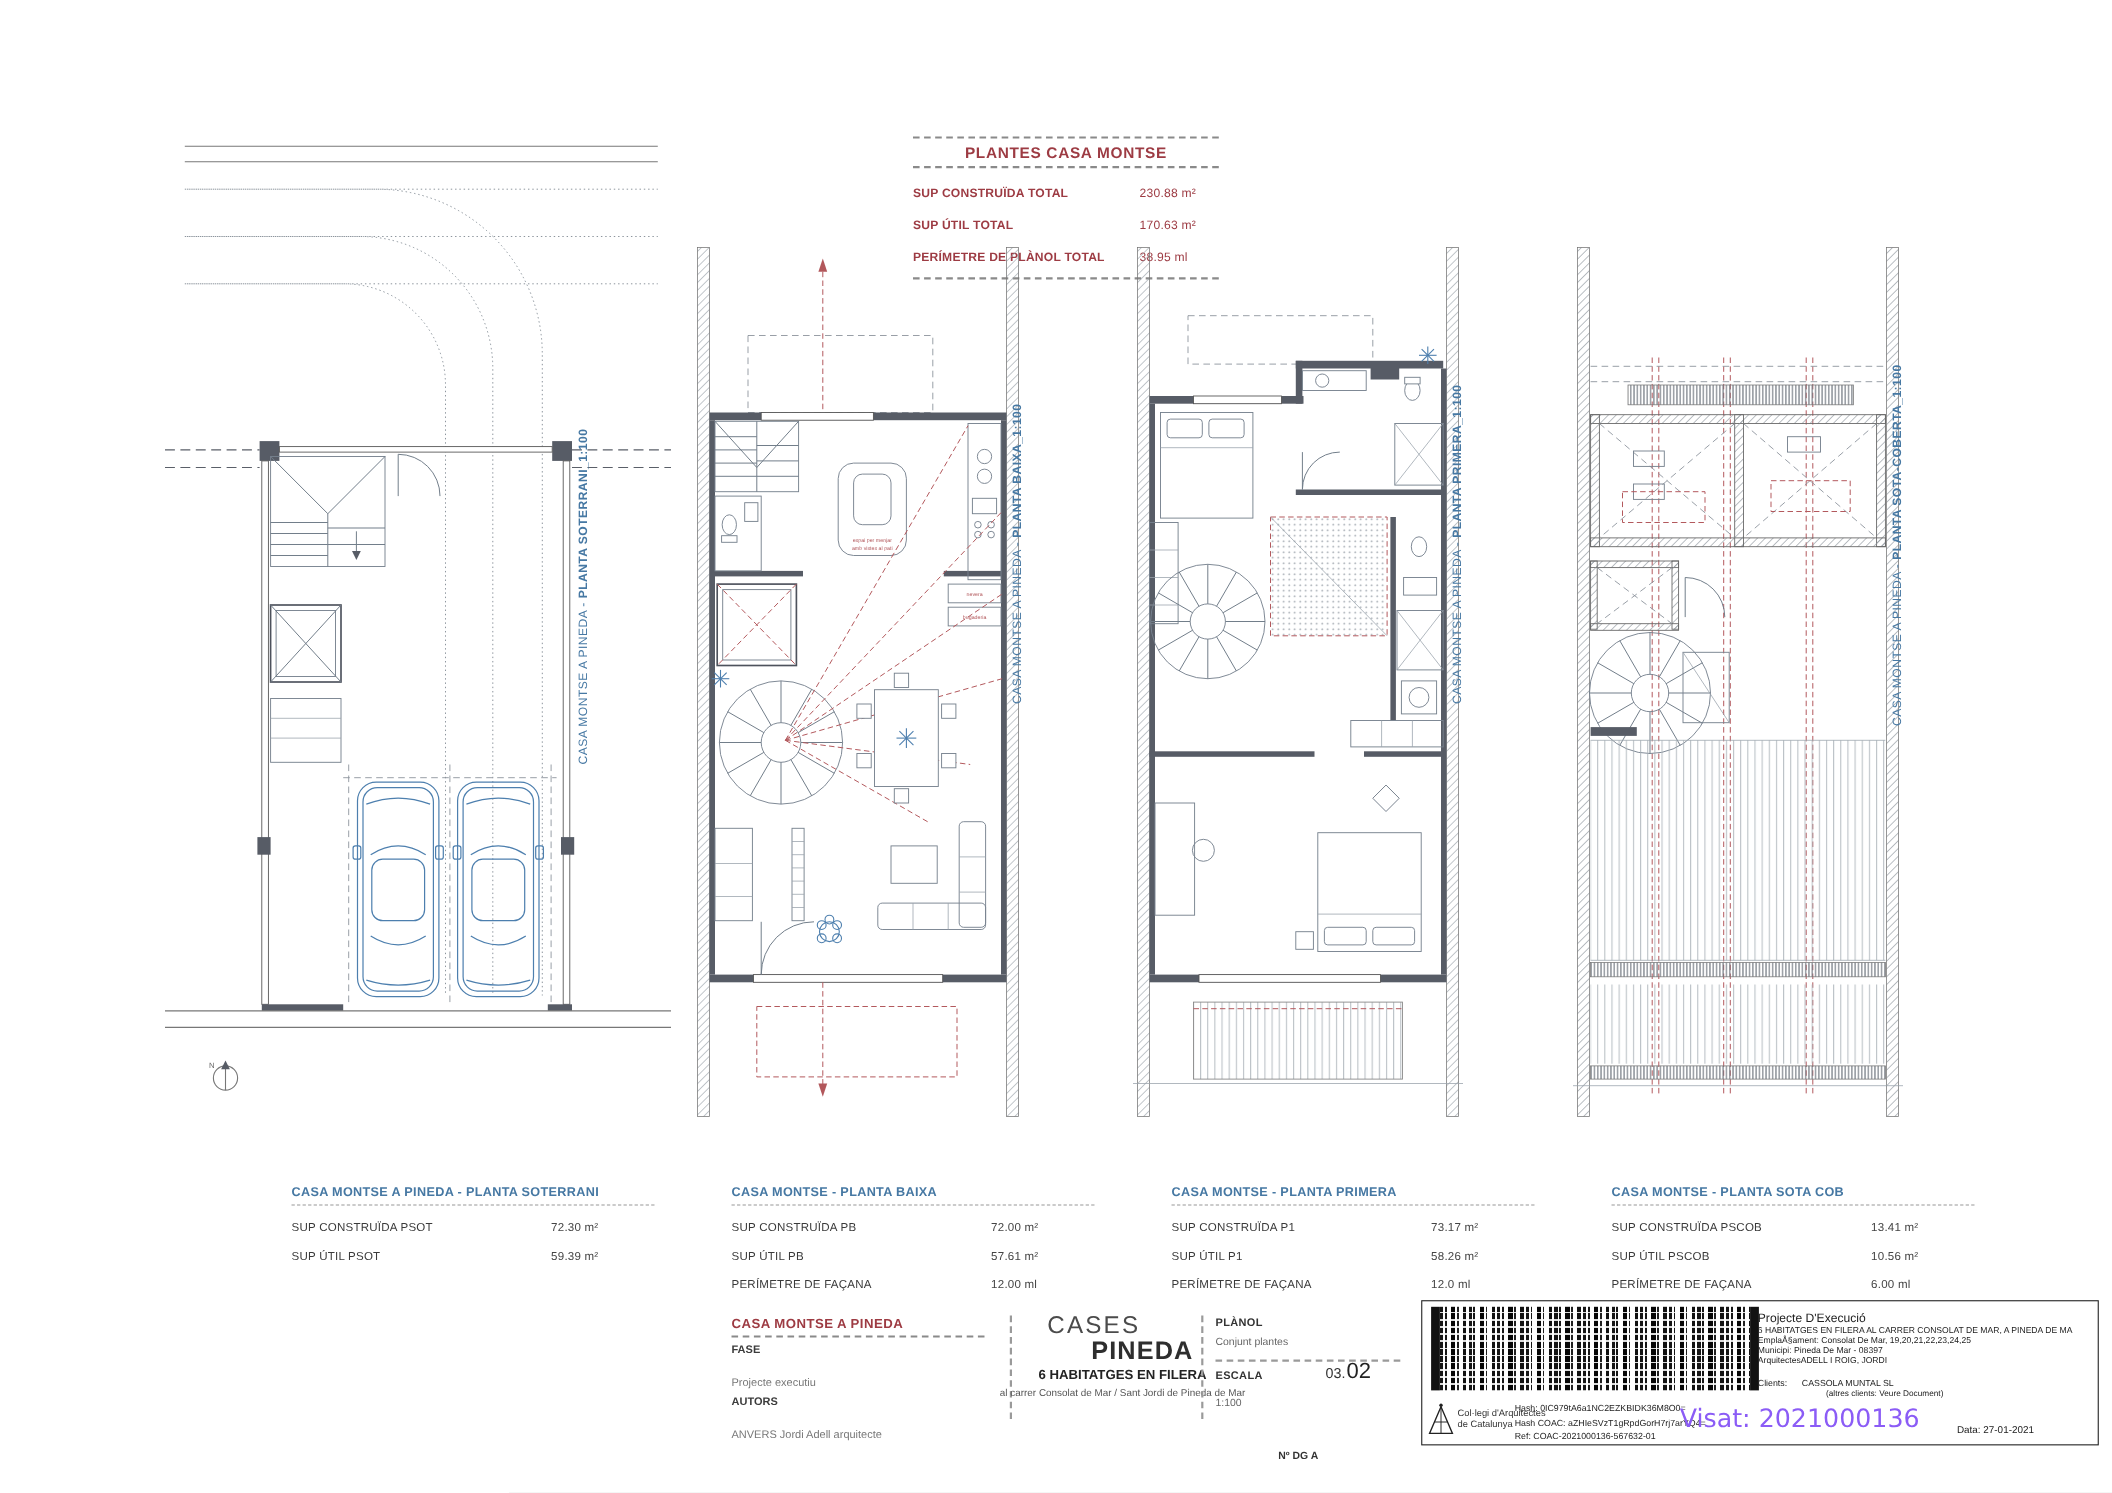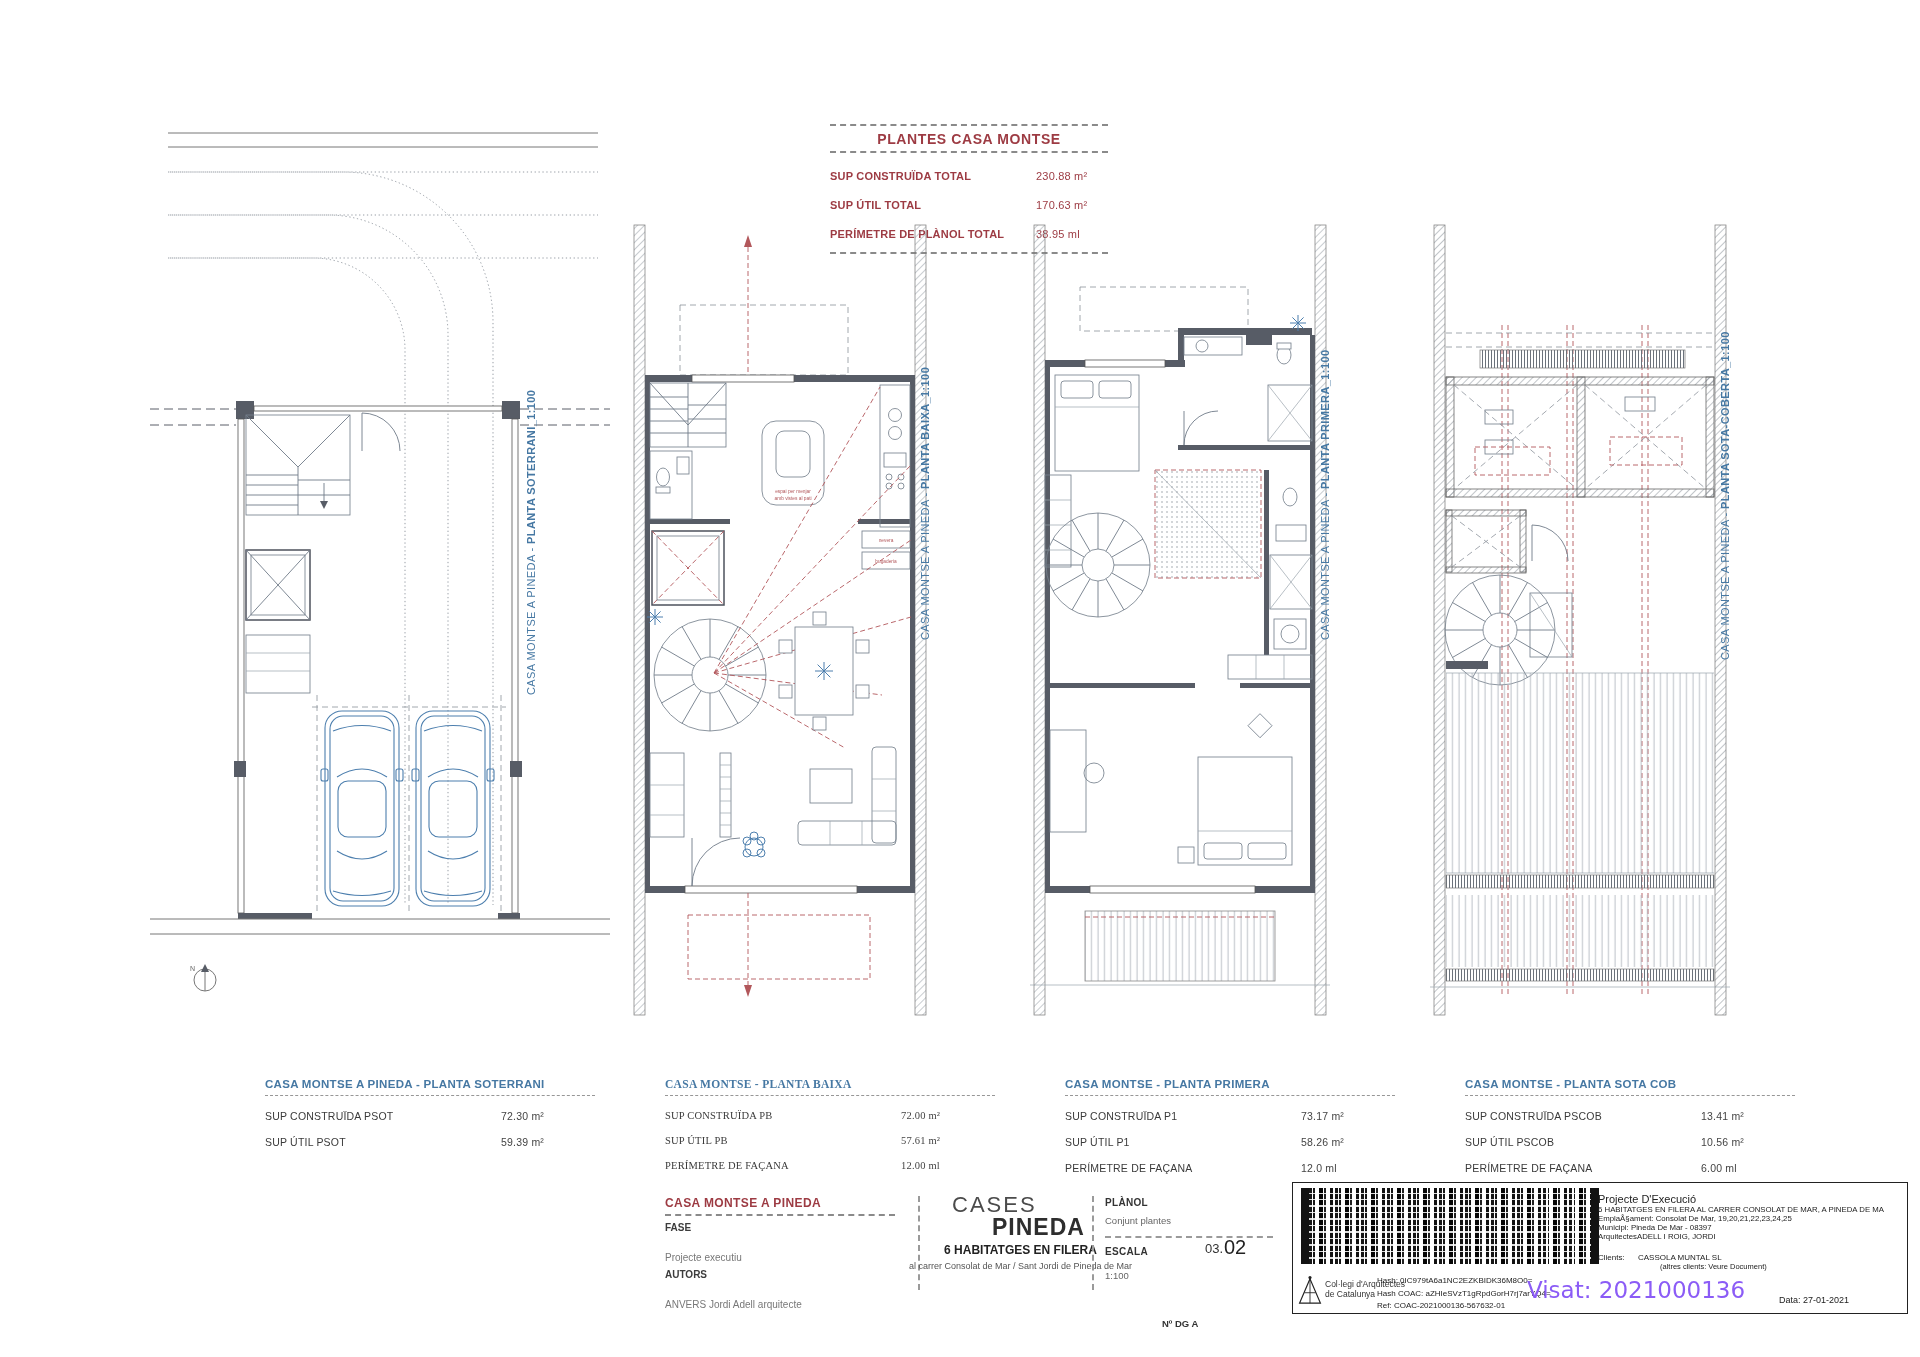--- a/index.html
+++ b/index.html
@@ -536,21 +536,21 @@
     <div class="trow">
       <span class="lab">SUP CONSTRUÏDA PSOT</span>
       <span class="val">72.30 m²</span>
     </div>
     <div class="trow">
       <span class="lab">SUP ÚTIL PSOT</span>
       <span class="val">59.39 m²</span>
     </div>
   </div>
 
-  <div class="atable" style="left:665px;top:1078px;font-family:Liberation Serif, serif;">
+  <div class="atable" style="left:665px;top:1078px;">
     <div class="hd">CASA MONTSE - PLANTA BAIXA</div>
     <div class="dashrule thin"></div>
     <div class="trow">
       <span class="lab">SUP CONSTRUÏDA PB</span>
       <span class="val">72.00 m²</span>
     </div>
     <div class="trow">
       <span class="lab">SUP ÚTIL PB</span>
       <span class="val">57.61 m²</span>
     </div>

